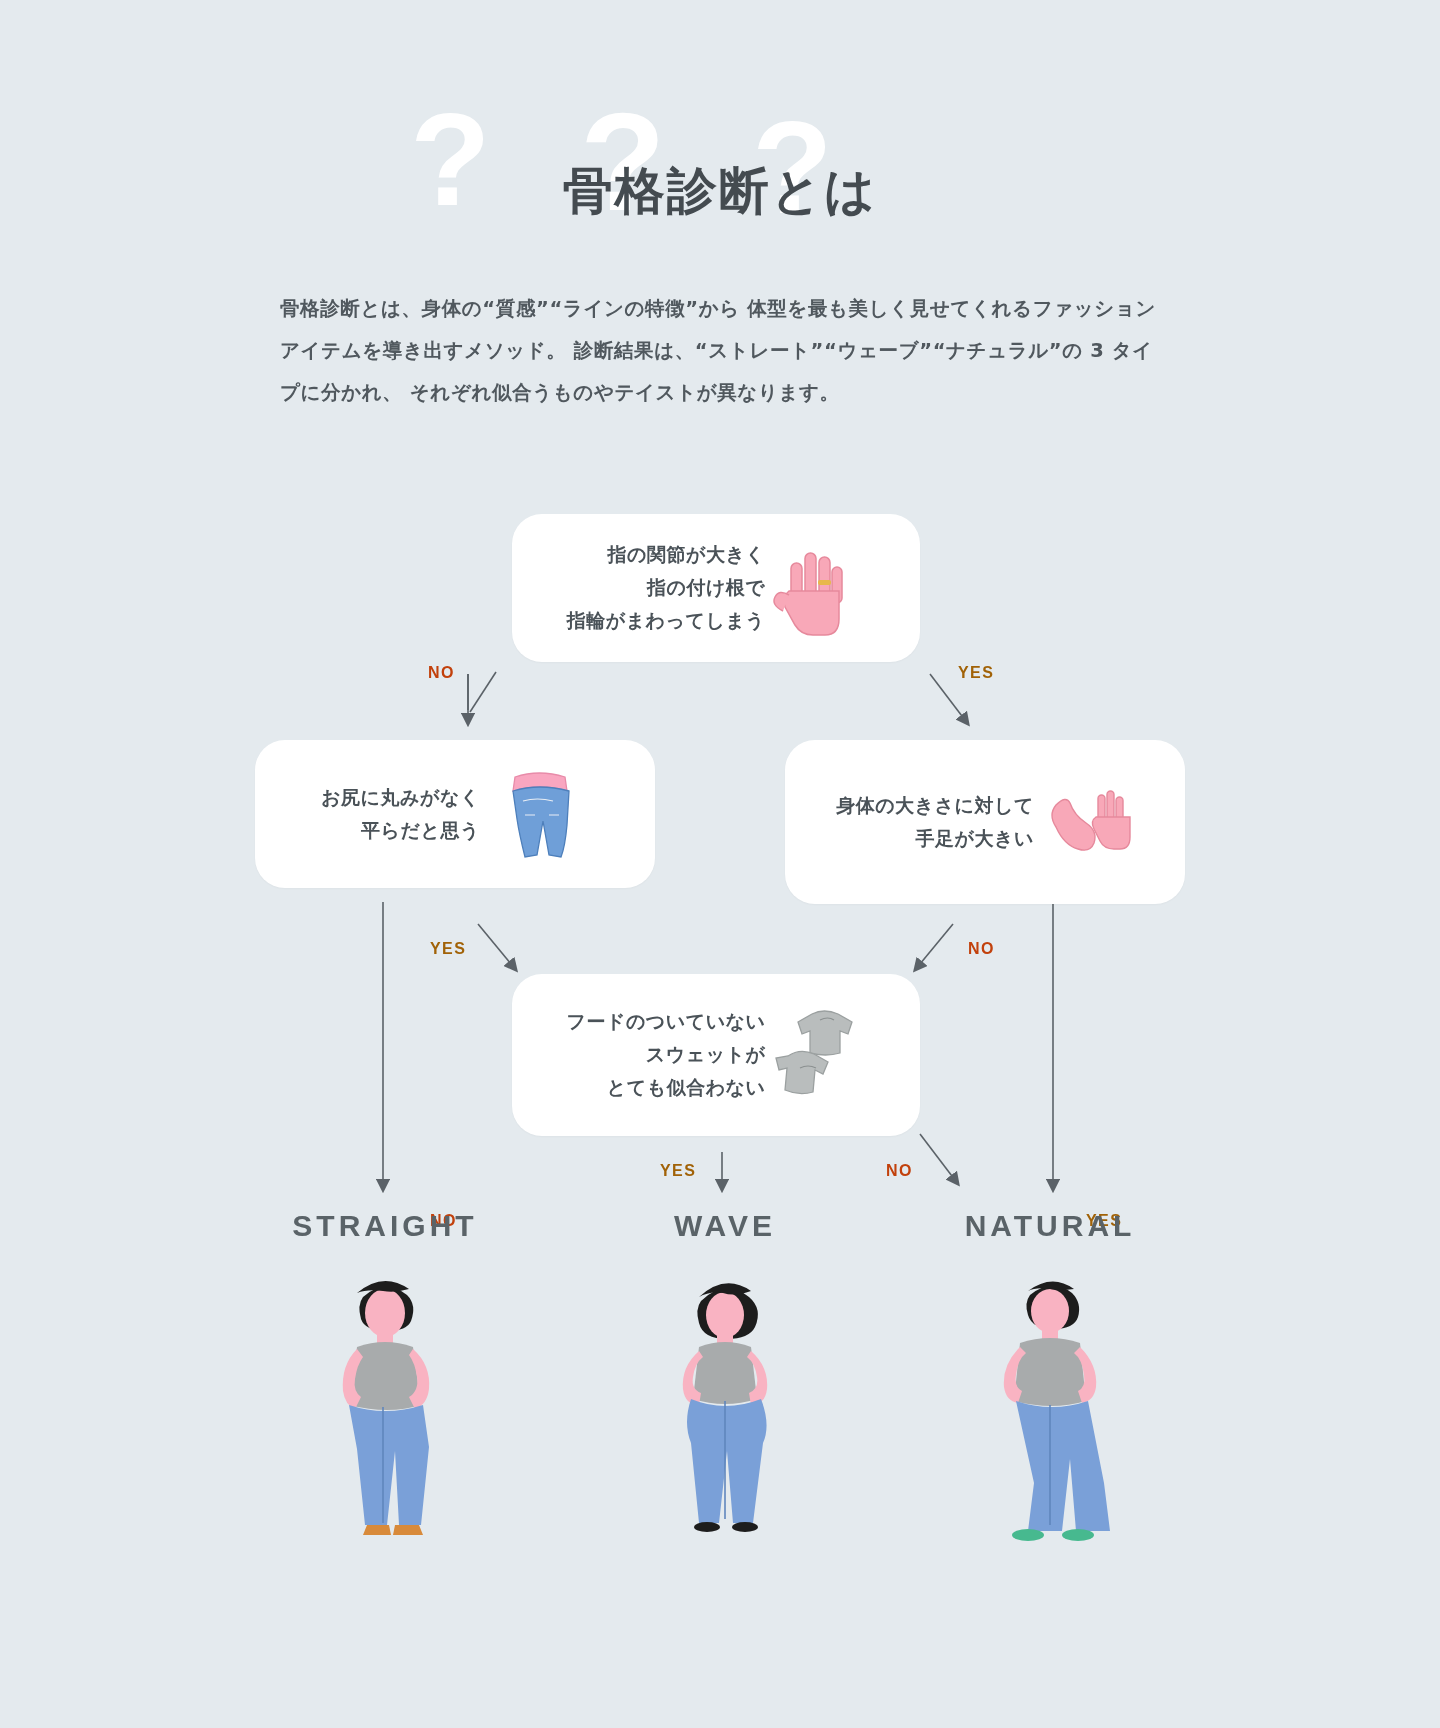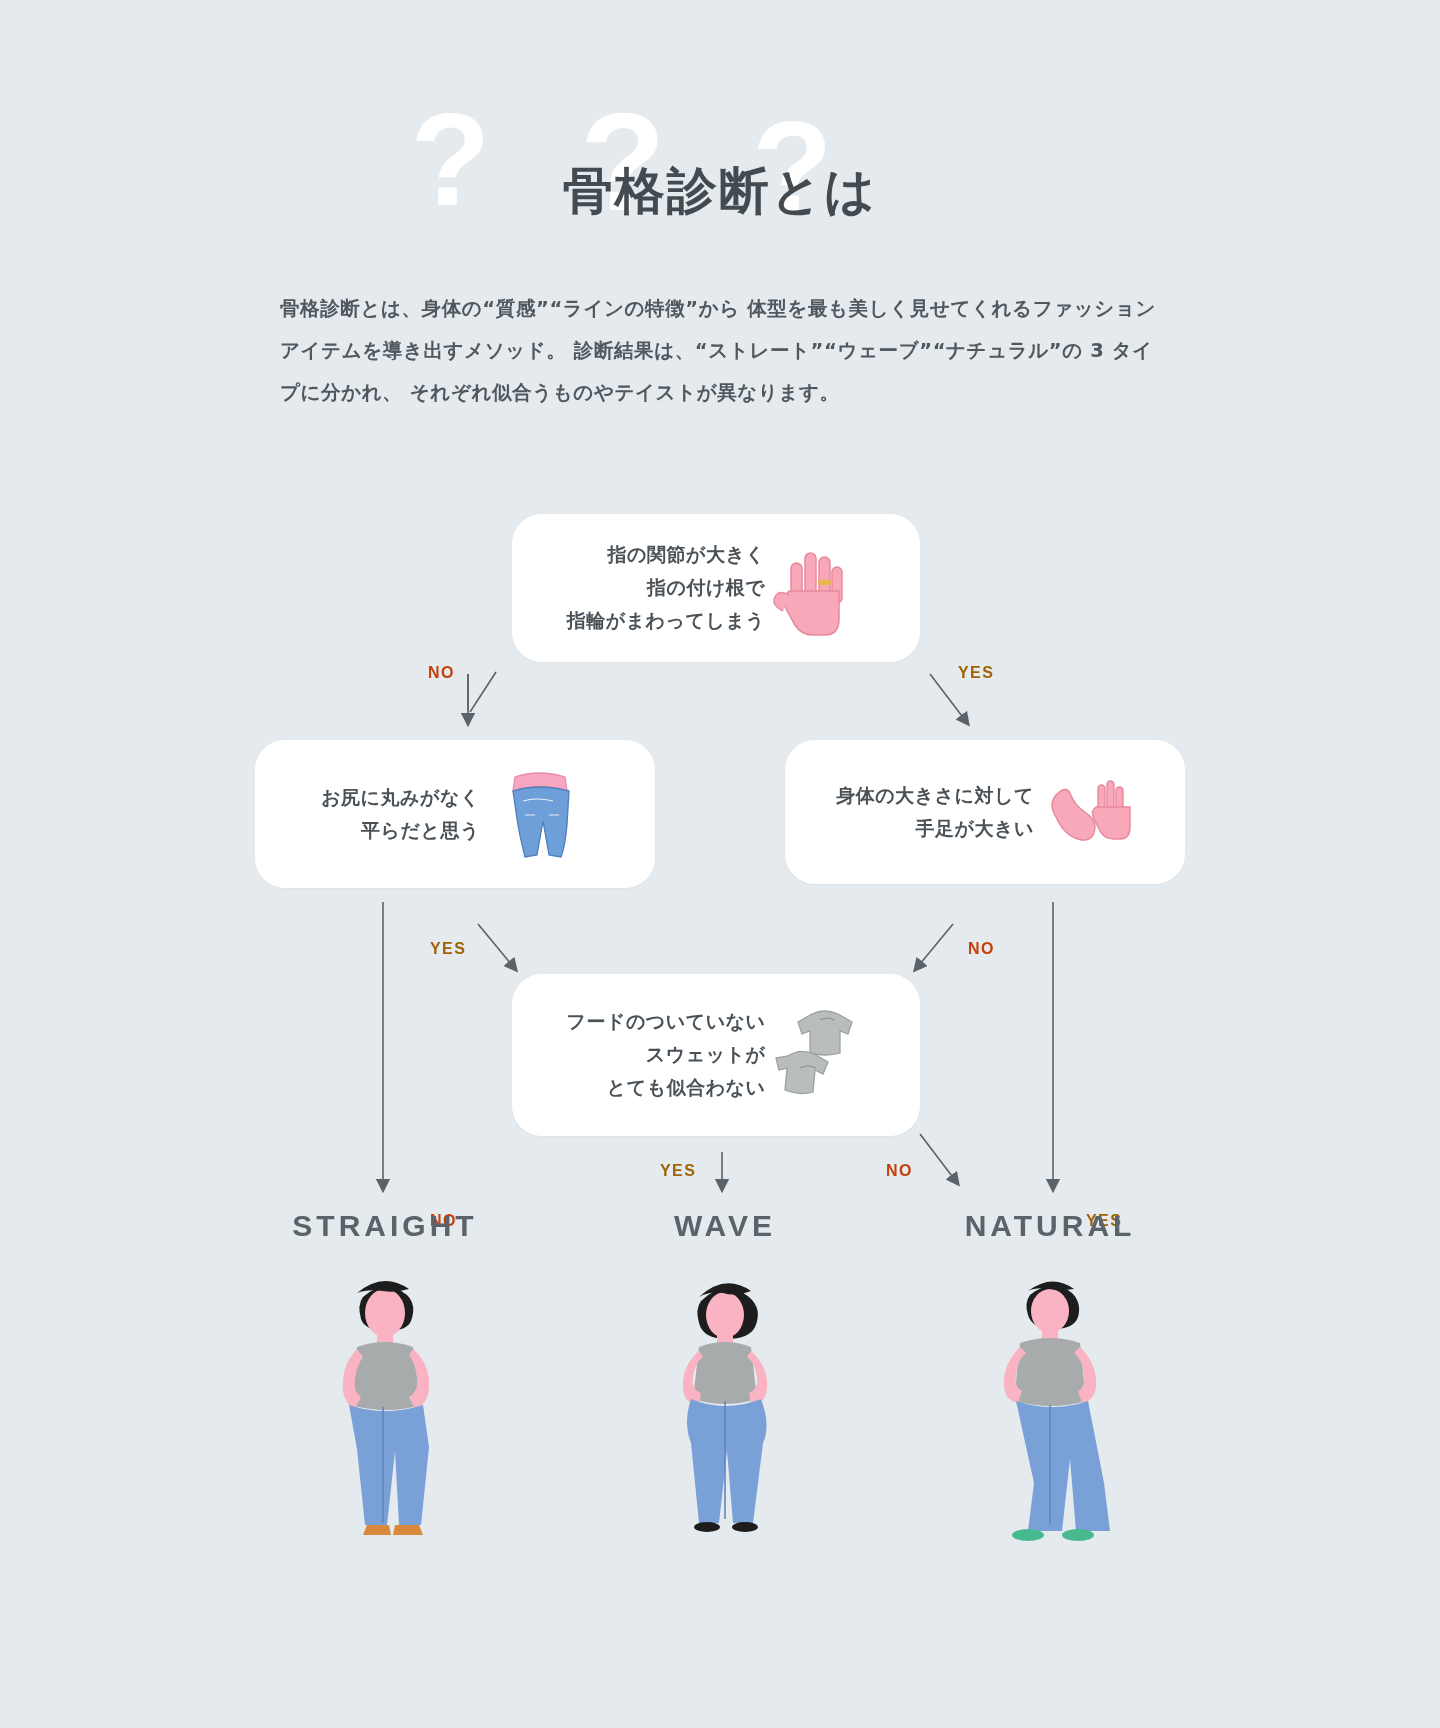--- a/index.html
+++ b/index.html
@@ -103,21 +103,21 @@
   .node-art {
     width: 96px;
     height: 110px;
     margin-left: 4px;
     flex: none;
   }
 
   
   #node-start   { left: 512px; top: 52px;  width: 408px; height: 148px; }
   #node-hip     { left: 255px; top: 278px; width: 400px; height: 148px; gap: 9px; }
-  #node-limbs   { left: 785px; top: 278px; width: 400px; height: 144px; }
+  #node-limbs   { left: 785px; top: 278px; width: 400px; height: 164px; }
   #node-sweat   { left: 512px; top: 512px; width: 408px; height: 162px; }
 
   .label {
     position: absolute;
     font-size: 16px;
     font-weight: bold;
     letter-spacing: 1.4px;
   }
   .label-yes { color: #a16207; }
   .label-no  { color: #c2410c; }

